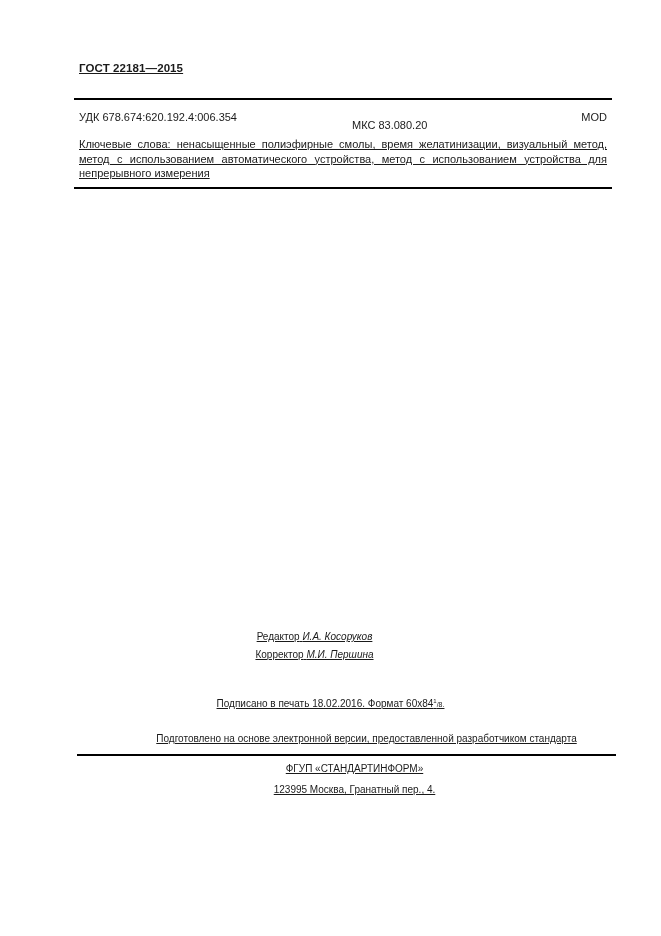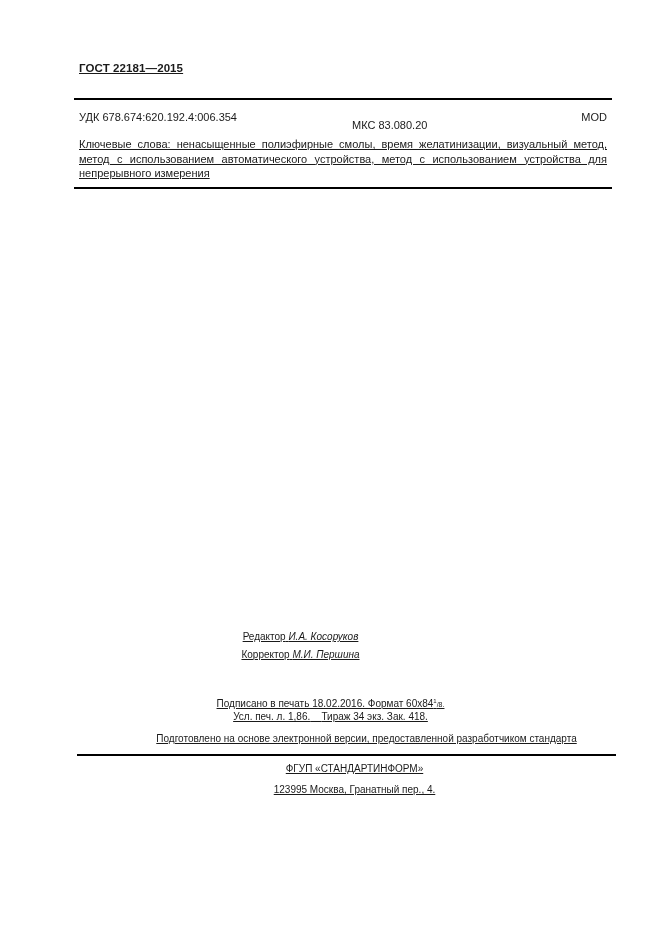--- a/index.html
+++ b/index.html
@@ -37,21 +37,21 @@
     .classif-row .mks { position: absolute; left: 257px; top: 8px; padding-left: 16px; }
     .classif-row .mod { position: absolute; right: 0; top: 0; }
     .keywords {
       left: 79px; top: 137px;
       width: 528px;
       font-size: 11px;
       line-height: 14.5px;
       text-align: justify;
     }
     .credits {
-      left: 0; width: 601px;
+      left: 14px; width: 601px;
       text-align: center;
       font-size: 10px;
     }
     .credits .line { height: 18px; line-height: 18px; }
     .credits em { font-style: italic; }
     .pubinfo {
       left: 0; width: 661px;
       font-size: 10px;
       line-height: 12px;
       text-align: center;
@@ -96,25 +96,20 @@
   <div class="line">
     <span>Корректор</span>
     <em>М.И. Першина</em>
   </div>
 </div>
 
 <div class="abs pubinfo" style="top:695px;">
   <div>
     <span>Подписано в печать 18.02.2016. Формат 60х84</span><sup>1</sup><span style="font-size:7px;">/8.</span>
   </div>
-  <div>
-    <span>Усл. печ. л. 1,86.</span>
-    &nbsp;&nbsp;
-    <span>Тираж 34 экз. Зак. 418.</span>
-  </div>
 </div>
 
 <div class="abs prepared" style="top:733px;margin-left:36px;">Подготовлено на основе электронной версии, предоставленной разработчиком стандарта</div>
 
 <div class="rule" style="left:77px; top:754px; width:539px;"></div>
 
 <div class="abs publisher" style="top:763px;margin-left:24px;">
   <div style="height:21px;">ФГУП «СТАНДАРТИНФОРМ»</div>
   <div class="addr">123995 Москва, Гранатный пер., 4.</div>
 </div>

